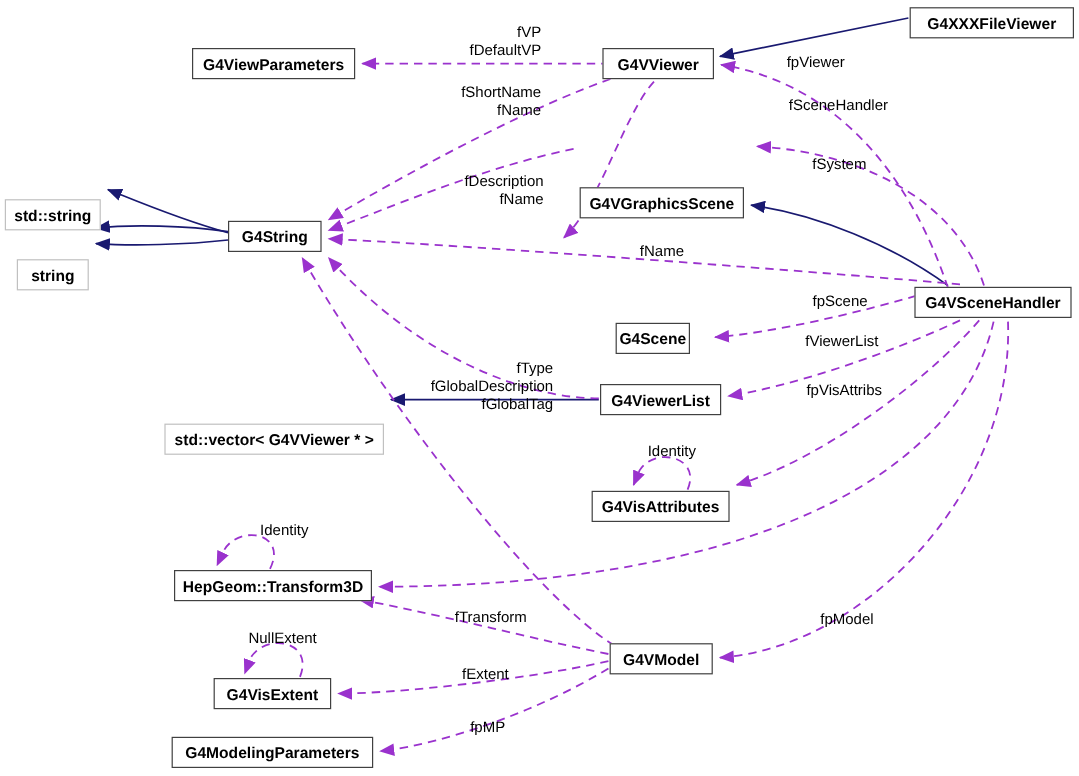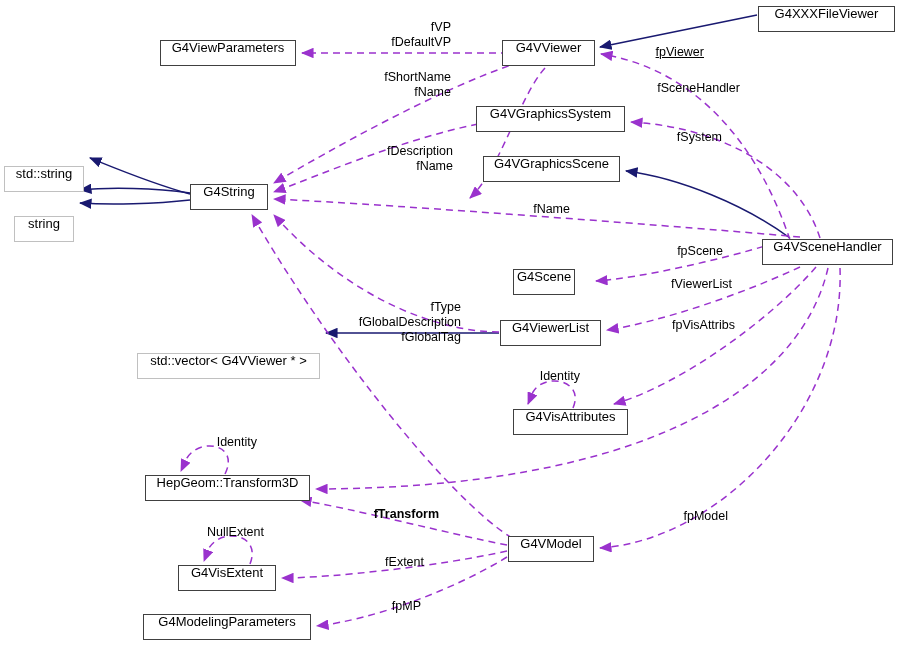--- a/index.html
+++ b/index.html
@@ -20,29 +20,30 @@
     left: 0;
     top: 0;
     width: 899px;
     height: 647px;
     pointer-events: none;
   }
   .node {
     position: absolute;
     box-sizing: border-box;
     display: flex;
-    align-items: flex-start;
+    align-items: center;
     justify-content: center;
     background: #ffffff;
     border: 1px solid #404040;
     font-size: 13px;
     color: #000000;
     white-space: nowrap;
     line-height: 1;
     z-index: 5;
+    font-weight: bold;
   }
   .node.external {
     border: 1px solid #c0c0c0;
     margin-top: 32px;
   }
   .node .node-label {
     display: block;
     padding: 0 6px;
   }
   .edge-label {
@@ -105,23 +106,20 @@
 
   <div class="node" style="left:758px;top:6px;width:137px;height:26px;">
     <span class="node-label">G4XXXFileViewer</span>
   </div>
   <div class="node" style="left:160px;top:40px;width:136px;height:26px;">
     <span class="node-label">G4ViewParameters</span>
   </div>
   <div class="node" style="left:502px;top:40px;width:93px;height:26px;">
     <span class="node-label">G4VViewer</span>
   </div>
-  <div class="node" style="left:476px;top:106px;width:149px;height:26px;">
-    <span class="node-label">G4VGraphicsSystem</span>
-  </div>
   <div class="node external" style="left:4px;top:134px;width:80px;height:26px;">
     <span class="node-label">std::string</span>
   </div>
   <div class="node" style="left:483px;top:156px;width:137px;height:26px;">
     <span class="node-label">G4VGraphicsScene</span>
   </div>
   <div class="node external" style="left:14px;top:184px;width:60px;height:26px;">
     <span class="node-label">string</span>
   </div>
   <div class="node" style="left:190px;top:184px;width:78px;height:26px;">
@@ -132,53 +130,53 @@
   </div>
   <div class="node" style="left:513px;top:269px;width:62px;height:26px;">
     <span class="node-label">G4Scene</span>
   </div>
   <div class="node external" style="left:137px;top:321px;width:183px;height:26px;">
     <span class="node-label">std::vector&lt; G4VViewer * &gt;</span>
   </div>
   <div class="node" style="left:500px;top:320px;width:101px;height:26px;">
     <span class="node-label">G4ViewerList</span>
   </div>
-  <div class="node" style="left:493px;top:409px;width:115px;height:26px;margin-left:20px;">
+  <div class="node" style="left:493px;top:409px;width:115px;height:26px;">
     <span class="node-label">G4VisAttributes</span>
   </div>
   <div class="node" style="left:145px;top:475px;width:165px;height:26px;">
     <span class="node-label">HepGeom::Transform3D</span>
   </div>
   <div class="node" style="left:508px;top:536px;width:86px;height:26px;">
     <span class="node-label">G4VModel</span>
   </div>
   <div class="node" style="left:178px;top:565px;width:98px;height:26px;">
     <span class="node-label">G4VisExtent</span>
   </div>
   <div class="node" style="left:143px;top:614px;width:168px;height:26px;">
     <span class="node-label">G4ModelingParameters</span>
   </div>
 
   <div class="edge-label" style="left:357px;top:20px;width:94px;">fVP
 fDefaultVP</div>
-  <div class="edge-label" style="left:640px;top:45px;width:64px;text-decoration:underline;">fpViewer</div>
+  <div class="edge-label" style="left:640px;top:45px;width:64px;">fpViewer</div>
   <div class="edge-label" style="left:355px;top:70px;width:96px;">fShortName
 fName</div>
   <div class="edge-label" style="left:640px;top:81px;width:100px;">fSceneHandler</div>
   <div class="edge-label" style="left:662px;top:130px;width:60px;">fSystem</div>
   <div class="edge-label" style="left:355px;top:144px;width:98px;">fDescription
 fName</div>
   <div class="edge-label" style="left:522px;top:202px;width:48px;">fName</div>
   <div class="edge-label" style="left:663px;top:244px;width:60px;">fpScene</div>
   <div class="edge-label" style="left:656px;top:277px;width:76px;">fViewerList</div>
   <div class="edge-label" style="left:329px;top:300px;width:132px;">fType
 fGlobalDescription
 fGlobalTag</div>
   <div class="edge-label" style="left:655px;top:318px;width:80px;">fpVisAttribs</div>
   <div class="edge-label" style="left:520px;top:369px;width:60px;">Identity</div>
   <div class="edge-label" style="left:199px;top:435px;width:58px;">Identity</div>
-  <div class="edge-label" style="left:363px;top:507px;width:76px;font-weight:bold;">fTransform</div>
+  <div class="edge-label" style="left:363px;top:507px;width:76px;">fTransform</div>
   <div class="edge-label" style="left:670px;top:509px;width:58px;">fpModel</div>
   <div class="edge-label" style="left:190px;top:525px;width:74px;">NullExtent</div>
   <div class="edge-label" style="left:372px;top:555px;width:52px;">fExtent</div>
   <div class="edge-label" style="left:379px;top:599px;width:42px;">fpMP</div>
 
 </div>
 
 </body></html>

